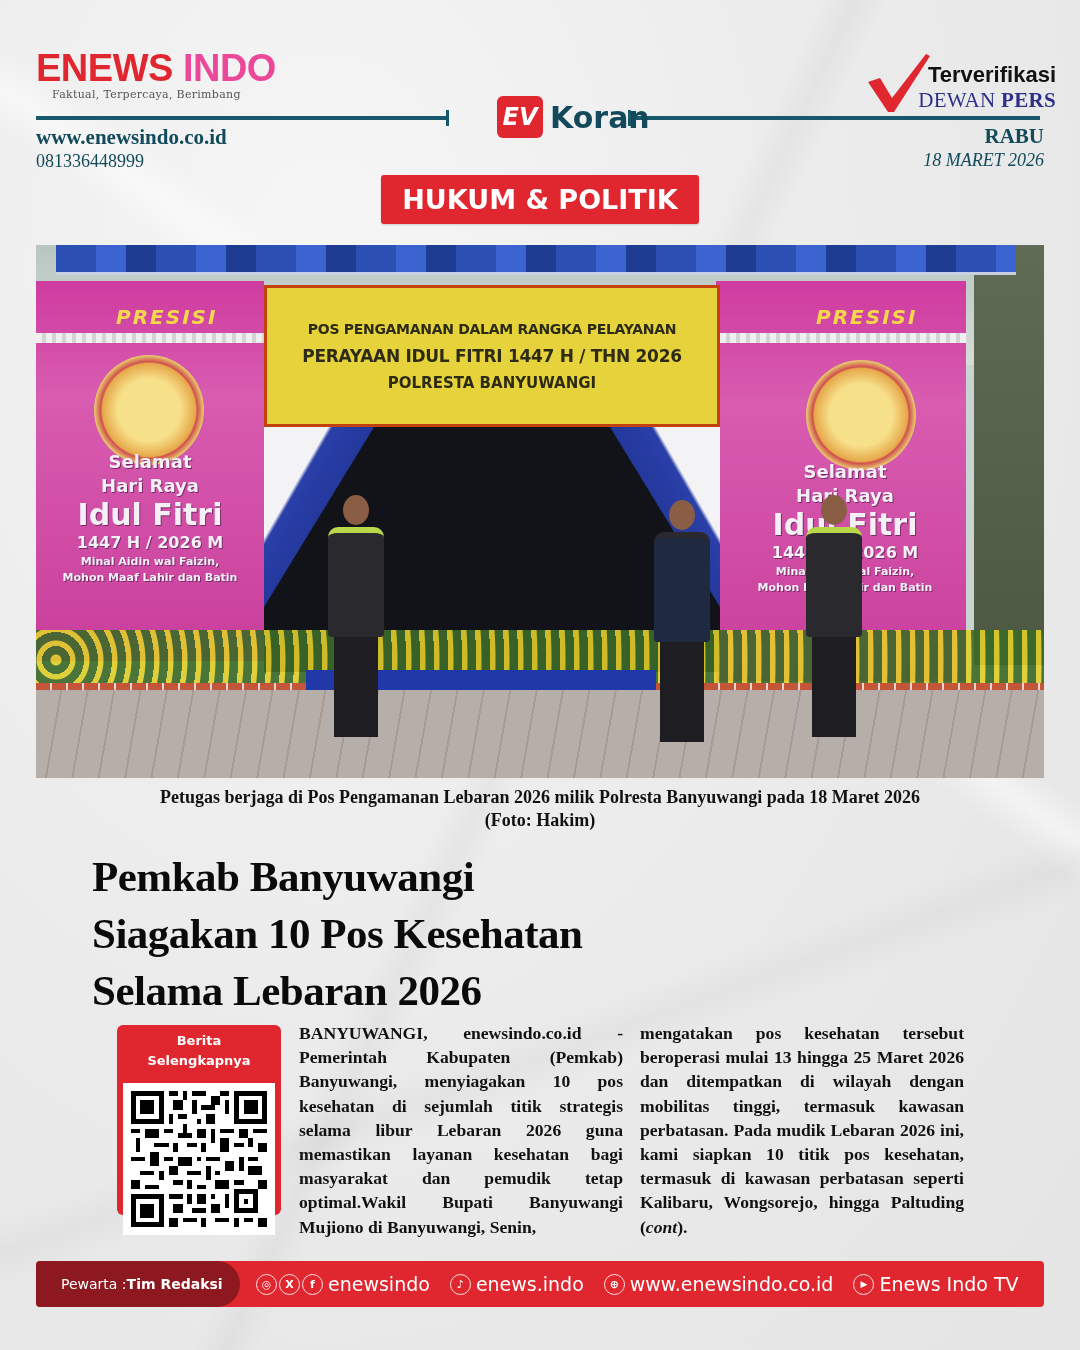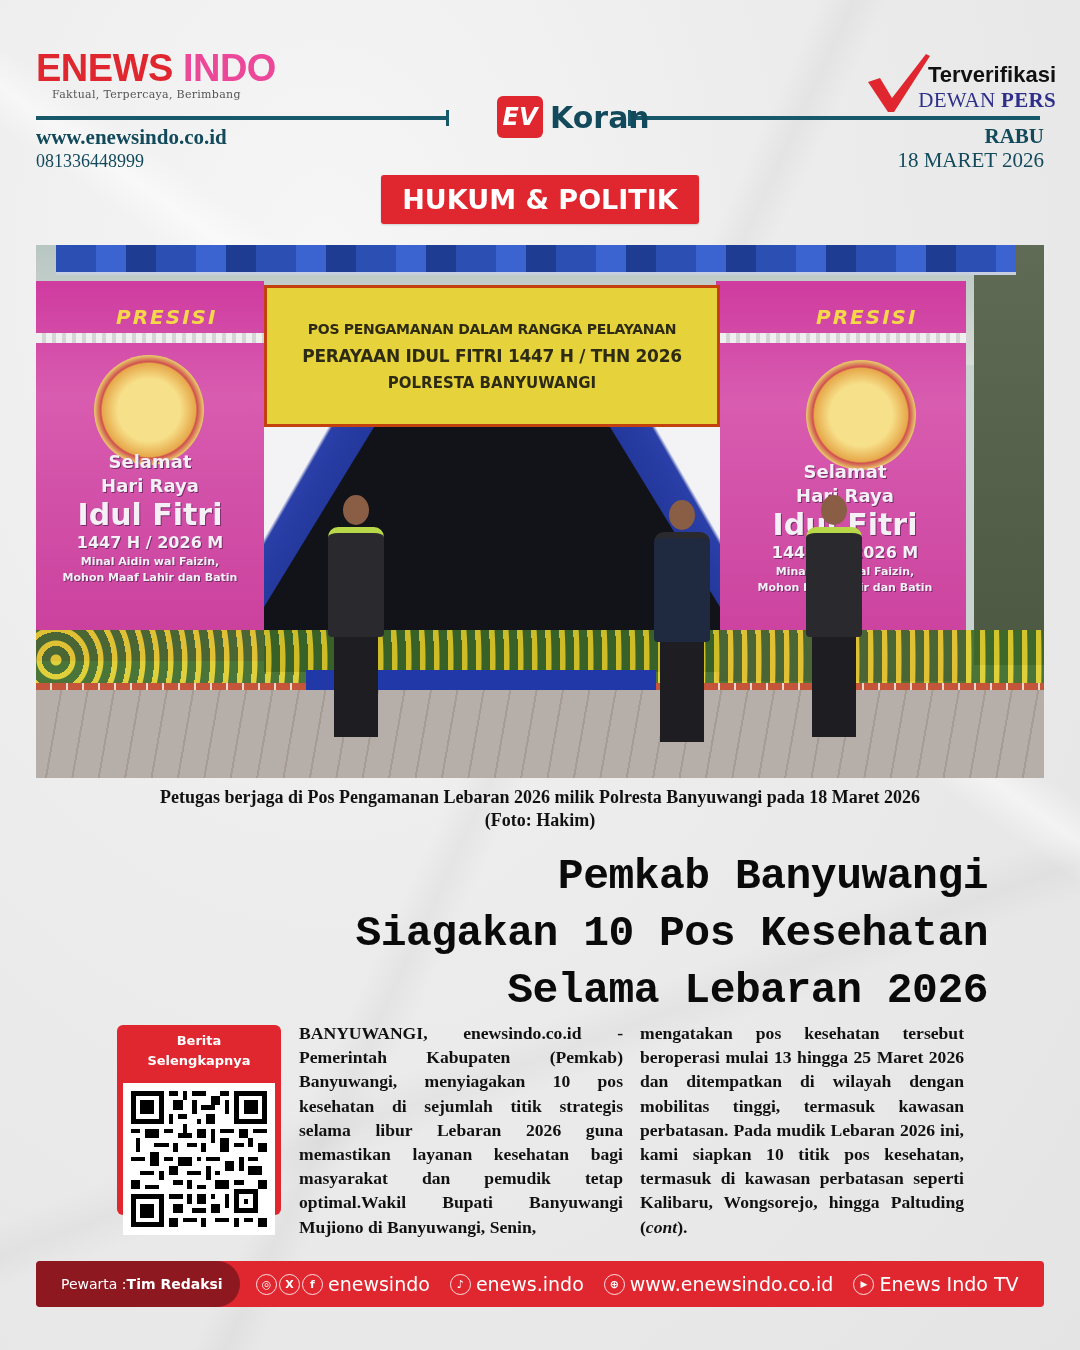--- a/index.html
+++ b/index.html
@@ -43,21 +43,21 @@
   .contact .phone { font-size: 18px; line-height: 24px; }
 
   .verified { position: absolute; right: 24px; top: 52px; width: 190px; height: 62px; }
   .check-mark { position: absolute; left: 0; top: 0; }
   .verified .t1 { position: absolute; right: 0; top: 10px; font-family: "Liberation Sans", sans-serif; font-weight: 700; font-size: 22px; color: #111; }
   .verified .t2 { position: absolute; right: 0; top: 36px; font-family: "Liberation Serif", serif; font-size: 21px; color: #2e2f8a; letter-spacing: 0.3px; }
   .verified .t2 b { font-weight: 700; }
 
   .dateblock { position: absolute; right: 36px; top: 124px; text-align: right; font-family: "Liberation Serif", serif; color: #124a5c; }
   .dateblock .day { font-weight: 700; font-size: 21px; line-height: 24px; }
-  .dateblock .date { font-size: 21px; line-height: 24px; }
+  .dateblock .date { font-size: 18px; line-height: 24px; font-style: italic; }
 
   .category {
     position: absolute; left: 381px; top: 175px; width: 318px; height: 49px;
     background: #e0262e; border-radius: 3px;
     color: #fff; font-family: "DejaVu Sans", sans-serif; font-weight: 700; font-size: 27px;
     display: flex; align-items: center; justify-content: center;
     box-shadow: 0 1px 2px rgba(0,0,0,0.15);
   }
 
   
@@ -95,21 +95,21 @@
   .plants { position: absolute; left: 0; top: 385px; width: 100%; height: 60px; background: repeating-radial-gradient(circle at 20px 30px,#e2cf2a 0 5px,#3c6a28 6px 14px); opacity: 0.9; }
   .pavement { position: absolute; left: 0; top: 445px; width: 100%; height: 88px; background: repeating-linear-gradient(100deg,#b6aea8 0 24px,#a69b95 24px 26px), #b0a8a2; }
   .brick { position: absolute; top: 438px; height: 12px; background: repeating-linear-gradient(90deg,#c4553a 0 14px,#e9d7cf 14px 16px); }
   .person { position: absolute; }
   .person .head { width: 26px; height: 30px; border-radius: 50%; background: #8a5e45; margin: 0 auto; }
   .person .body { width: 56px; height: 110px; background: #2a2a2e; border-radius: 10px 10px 4px 4px; margin-top: 2px; border-top: 6px solid #b8d84a; }
   .person .legs { width: 44px; height: 100px; margin: 0 auto; background: #1e1e22; }
 
   
   .caption { position: absolute; left: 36px; top: 786px; width: 1008px; text-align: center; font-family: "Liberation Serif", serif; font-weight: 700; font-size: 18px; line-height: 23px; color: #111; }
-  .headline { position: absolute; left: 108px; top: 848px; width: 880px; text-align: right; font-family: Liberation Mono, monospace; font-weight: 700; font-size: 43px; line-height: 57px; color: #0a0a0a; letter-spacing: -0.5px; }
+  .headline { position: absolute; left: 92px; top: 848px; width: 880px; text-align: left; font-family: Liberation Serif, serif; font-weight: 700; font-size: 43px; line-height: 57px; color: #0a0a0a; letter-spacing: -0.5px; }
 
   
   .qr-card { position: absolute; left: 117px; top: 1025px; width: 164px; height: 190px; background: #e0262e; border-radius: 6px; padding: 6px; }
   .qr-label { color: #fff; font-family: "DejaVu Sans", sans-serif; font-weight: 700; font-size: 13px; text-align: center; line-height: 20px; margin-bottom: 12px; }
   .qr-box { width: 152px; height: 152px; background: #fff; padding: 8px; }
   .qr-box svg { width: 136px; height: 136px; display: block; }
 
   
   .col { position: absolute; top: 1021px; width: 324px; font-family: "Liberation Serif", serif; font-weight: 700; font-size: 17.6px; line-height: 24.2px; text-align: justify; color: #111; }
   .col.c1 { left: 299px; }

